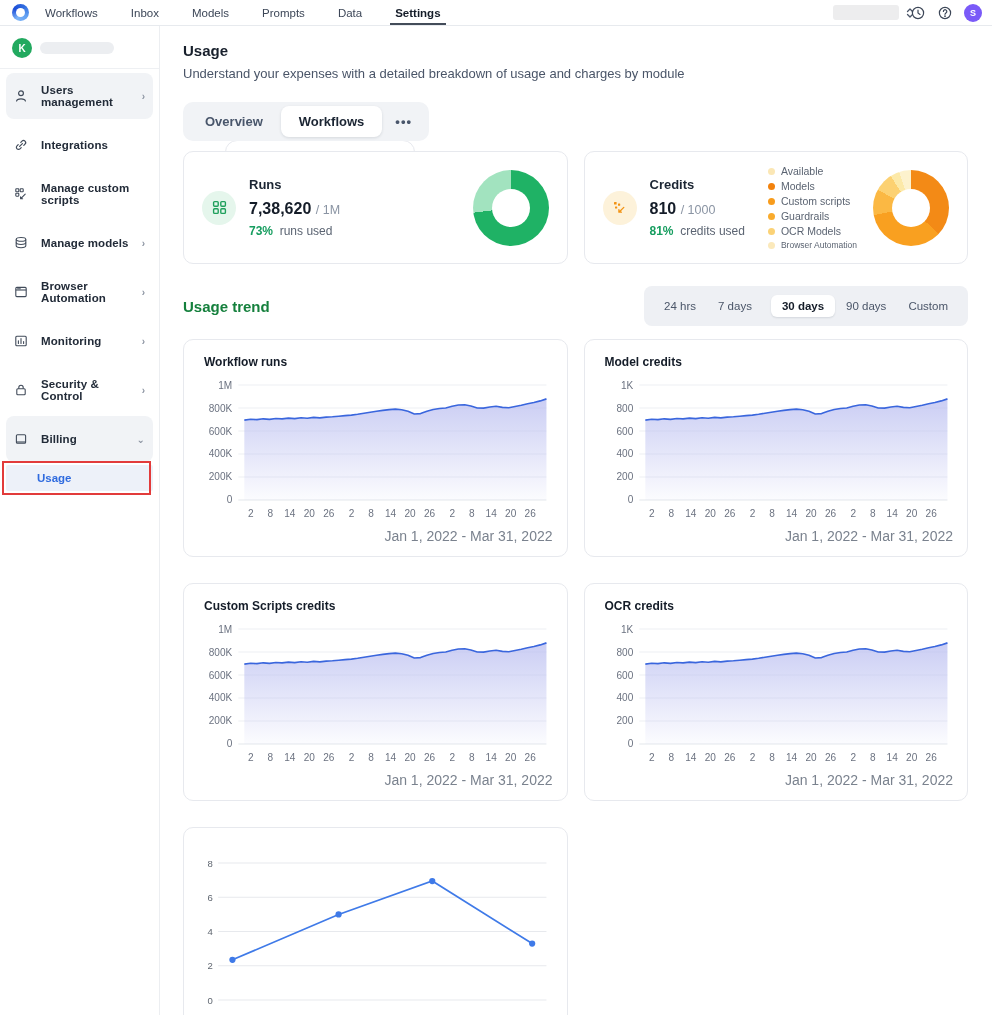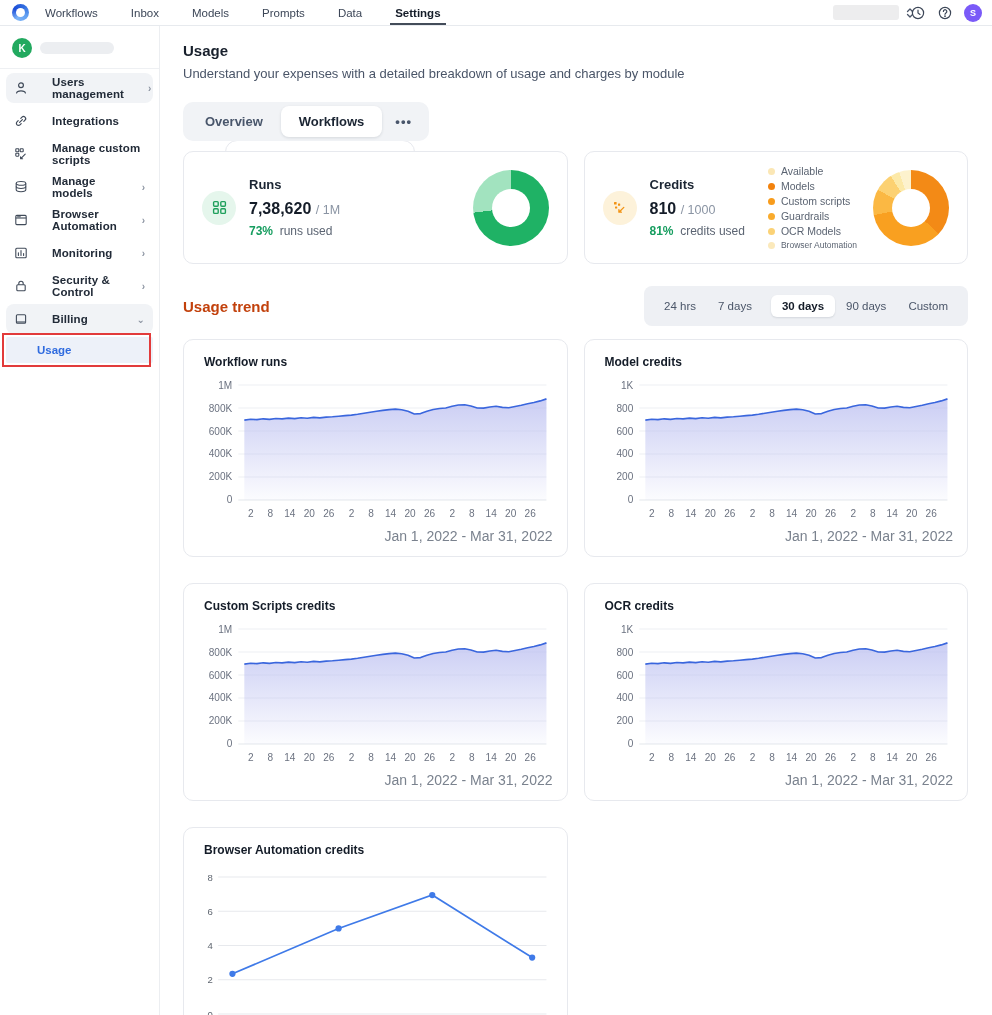--- a/index.html
+++ b/index.html
@@ -28,21 +28,21 @@
     font-size:9px; font-weight:700; display:flex; align-items:center; justify-content:center; }
 
   
   .shell { display:flex; height:989px; }
   .sidebar { width:160px; border-right:1px solid #eceef1; padding:10px 0 0; flex:none; }
   .userrow { display:flex; align-items:center; gap:8px; padding:2px 12px 10px; }
   .avatar-k { width:20px; height:20px; border-radius:50%; background:#22a95f; color:#fff;
     font-size:10px; font-weight:700; display:flex; align-items:center; justify-content:center; }
   .name-redacted { width:74px; height:12px; background:#eceef1; border-radius:6px; }
   .sb-divider { height:1px; background:#eef0f3; margin:0 0 4px; }
-  .sb-item { display:flex; align-items:center; gap:24px; height:30px; margin:3px 6px;
+  .sb-item { display:flex; align-items:center; gap:13px; height:46px; margin:3px 6px;
     padding:0 8px; border-radius:8px; cursor:pointer; font-size:11.5px; font-weight:700;
     color:#222b38; }
   .sb-item.hl { background:#f1f3f6; }
   .sb-item .ic { width:14px; height:14px; flex:none; display:flex; align-items:center; }
   .sb-item .lbl { flex:1; letter-spacing:.1px; }
   .chev { color:#8b93a1; font-size:10px; }
   .sub-wrap { position:relative; margin:2px 6px 0 6px; }
   .sub-item { display:flex; align-items:center; height:26px; padding-left:31px;
     background:#edf1f9; border-radius:2px; color:#2f6bdf; font-size:11.5px; font-weight:700;
     cursor:pointer; }
@@ -80,21 +80,21 @@
   .pct-green { color:#169d5f; font-weight:700; }
   .donut { width:76px; height:76px; border-radius:50%; position:relative; margin-left:auto;
     flex:none; }
   .donut::after { content:""; position:absolute; inset:19px; background:#fff; border-radius:50%; }
   .legend { margin-left:auto; margin-right:12px; display:flex; flex-direction:column; gap:3px; }
   .lgrow { display:flex; align-items:center; gap:6px; font-size:10.5px; color:#5b6472; }
   .lgrow.small { font-size:8.5px; }
   .dot { width:7px; height:7px; border-radius:50%; flex:none; }
 
   .trend-head { display:flex; align-items:center; margin-top:22px; }
-  .trend-title { font-size:15px; font-weight:700; color:#c2410c; }
+  .trend-title { font-size:15px; font-weight:700; color:#15803d; }
   .rangebar { margin-left:auto; background:#eef0f4; border-radius:8px; padding:9px;
     display:flex; align-items:center; }
   .range { font-size:11.5px; color:#4a5568; padding:5px 11px; border-radius:6px; cursor:pointer; }
   .range.active { background:#fff; color:#141c28; font-weight:700;
     box-shadow:0 1px 2px rgba(20,30,50,.12);margin-left:8px; }
 
   .chartgrid { display:grid; grid-template-columns:1fr 1fr; gap:26px 16px; margin-top:13px; }
   .chartcard { background:#fff; border:1px solid #e7e9ee; border-radius:10px;
     padding:15px 14px 6px; }
   .chart-title { font-size:12px; font-weight:700; color:#141c28; margin-left:6px; }
@@ -492,21 +492,20 @@
               <text x="252.45161290322582" y="143" text-anchor="middle" font-size="10" fill="#6b7280">2</text>
               <text x="271.80645161290323" y="143" text-anchor="middle" font-size="10" fill="#6b7280">8</text>
               <text x="291.16129032258067" y="143" text-anchor="middle" font-size="10" fill="#6b7280">14</text>
               <text x="310.51612903225805" y="143" text-anchor="middle" font-size="10" fill="#6b7280">20</text>
               <text x="329.8709677419355" y="143" text-anchor="middle" font-size="10" fill="#6b7280">26</text>
             </svg>
           </div>
         <div class="caption">Jan 1, 2022 - Mar 31, 2022</div>
       </div>
       <div class="chartcard">
-        <div class="chart-title">Browser Automation credits</div>
         <div class="plot">
             <svg viewBox="0 0 352 172" xmlns="http://www.w3.org/2000/svg">
               <line x1="20" y1="152" x2="346" y2="152" stroke="#e7e9ed" stroke-width="1"></line>
               <text x="12" y="155.5" text-anchor="middle" font-size="9.5" fill="#5f6670">0</text>
               <line x1="20" y1="118" x2="346" y2="118" stroke="#e7e9ed" stroke-width="1"></line>
               <text x="12" y="121.5" text-anchor="middle" font-size="9.5" fill="#5f6670">2</text>
               <line x1="20" y1="84" x2="346" y2="84" stroke="#e7e9ed" stroke-width="1"></line>
               <text x="12" y="87.5" text-anchor="middle" font-size="9.5" fill="#5f6670">4</text>
               <line x1="20" y1="50" x2="346" y2="50" stroke="#e7e9ed" stroke-width="1"></line>
               <text x="12" y="53.5" text-anchor="middle" font-size="9.5" fill="#5f6670">6</text>

